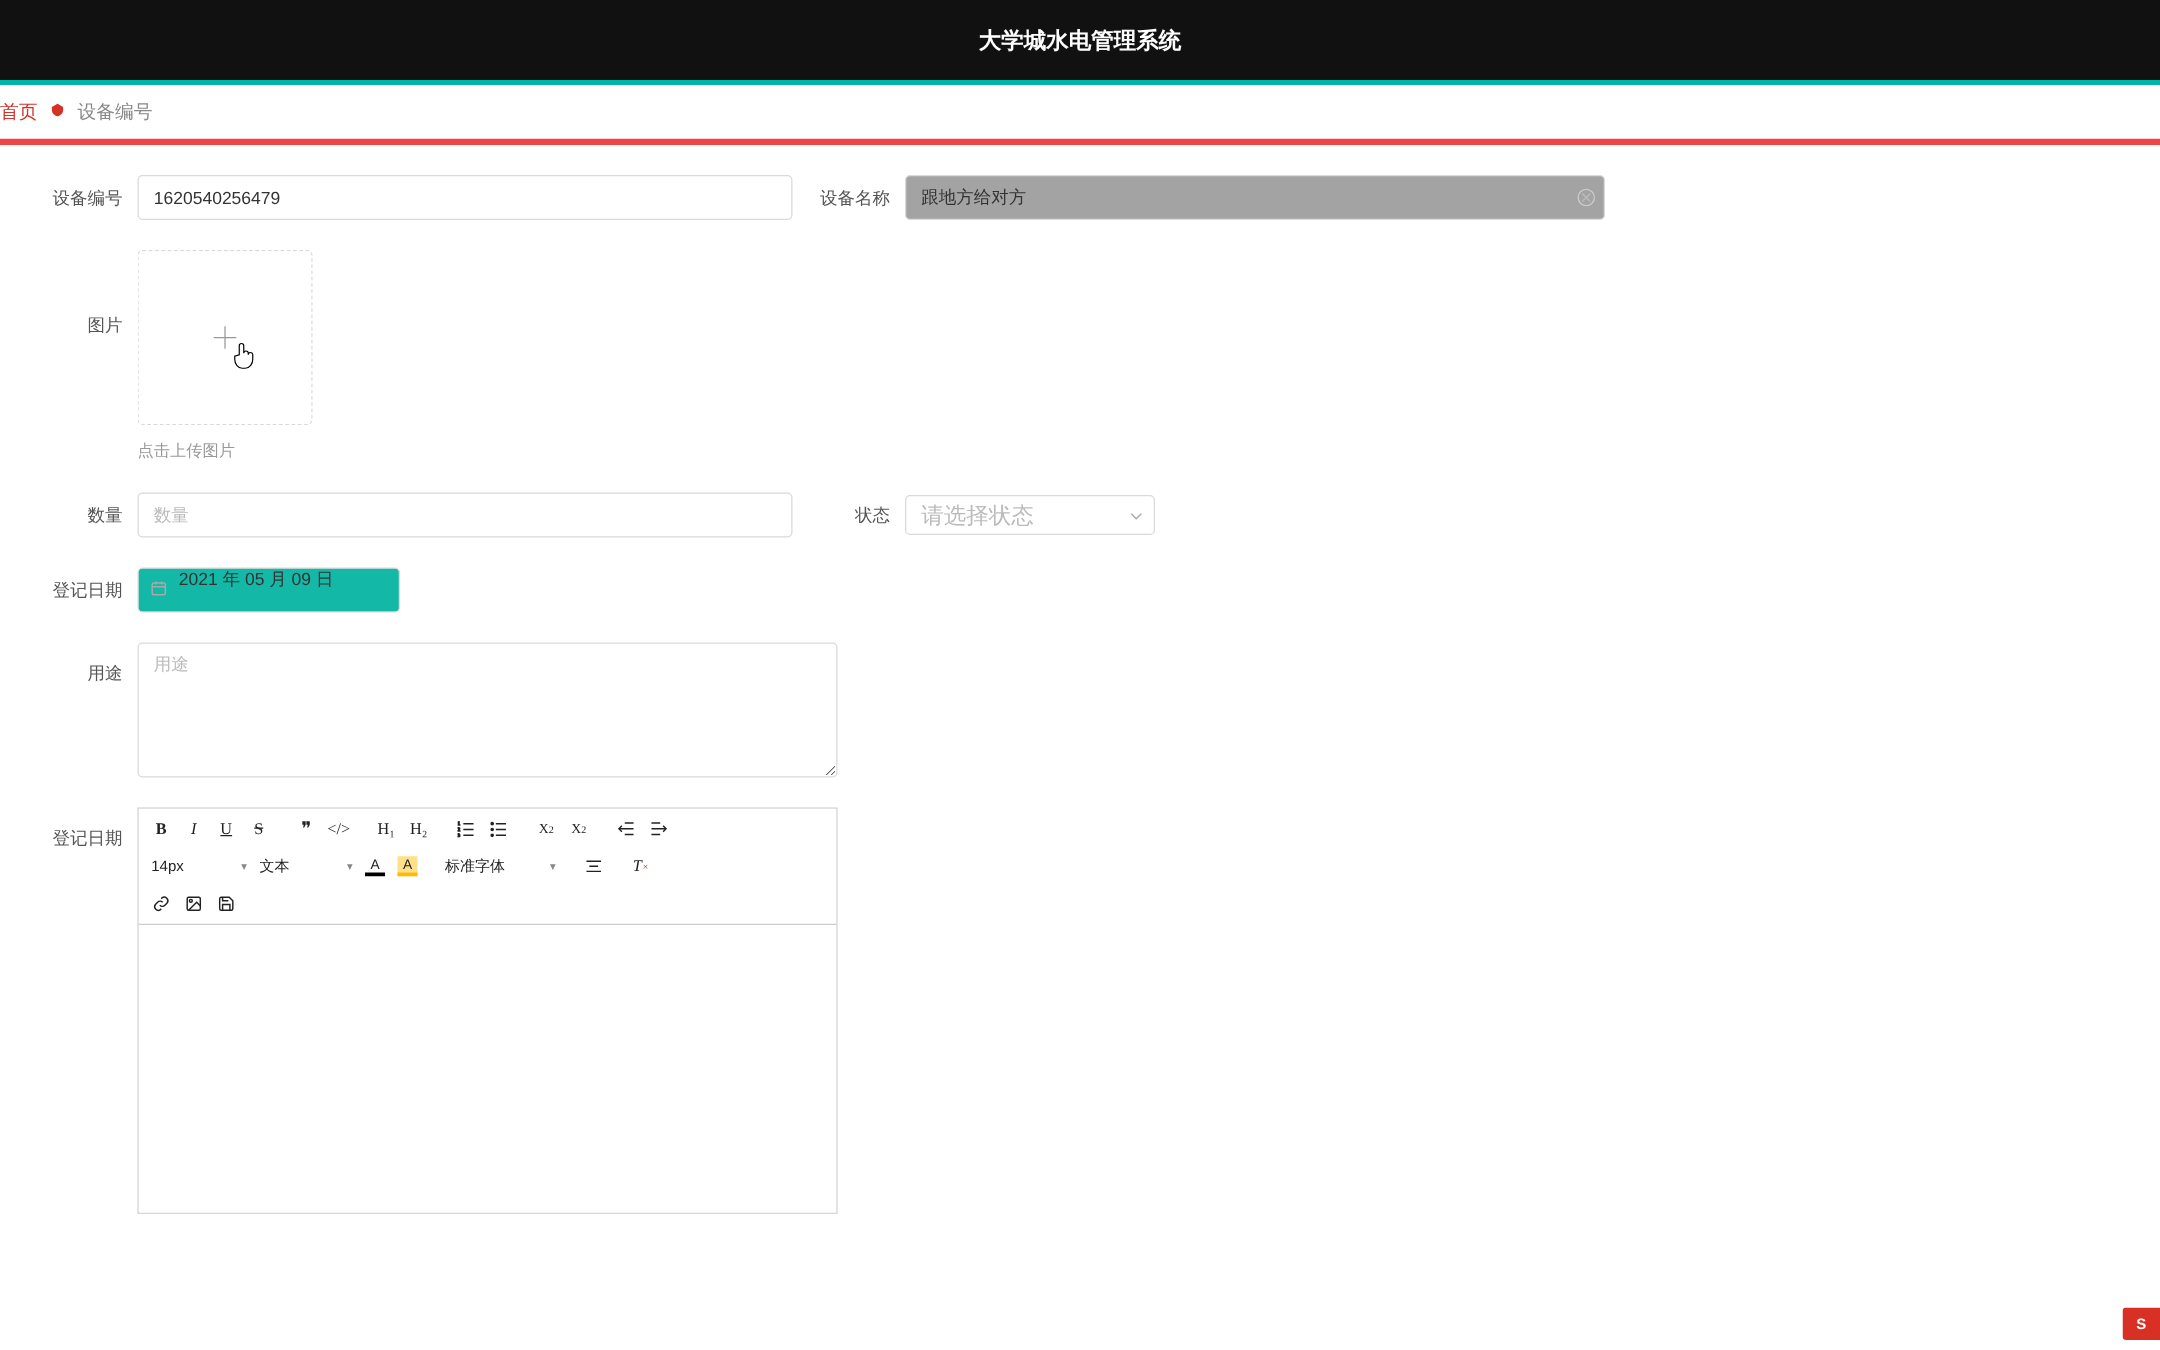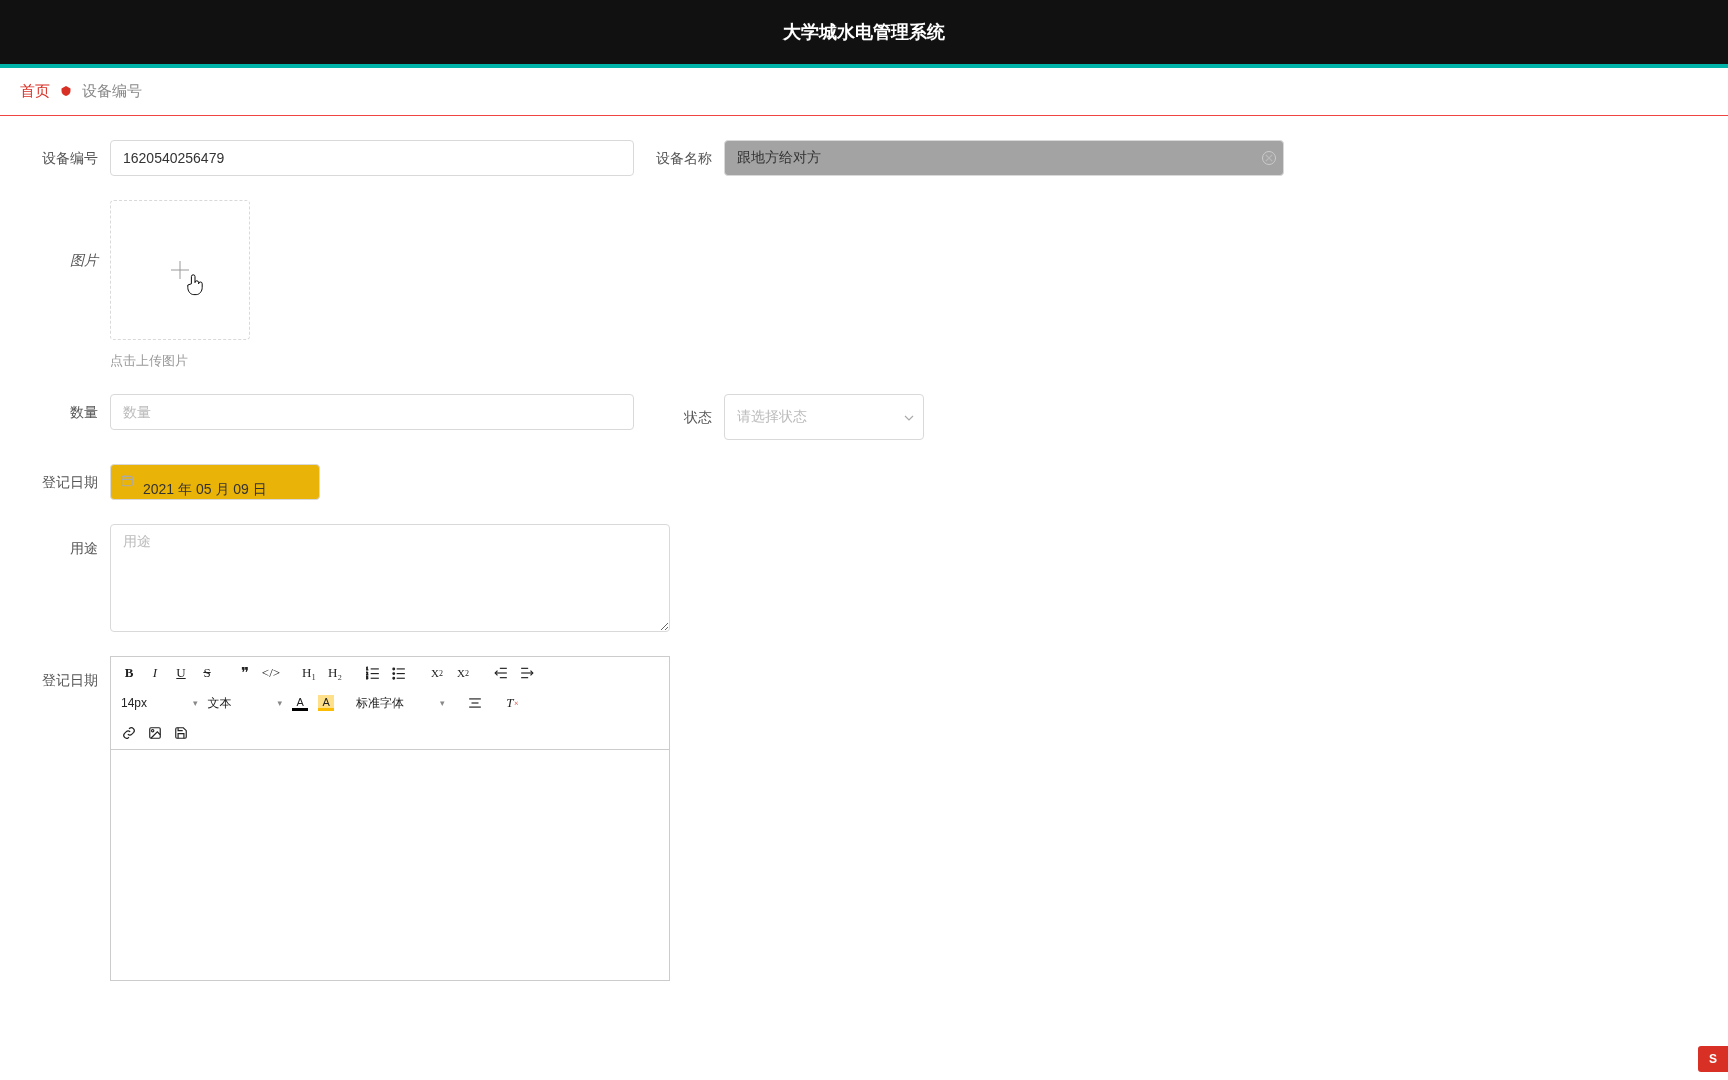--- a/index.html
+++ b/index.html
@@ -1,21 +1,21 @@
 <!DOCTYPE html>
 <html><head>
 <meta charset="utf-8">
 <style>
 * { margin: 0; padding: 0; box-sizing: border-box; }
 body { font-family: "PingFang SC", "Microsoft YaHei", Arial, sans-serif; font-size: 14px; color: #333; background: #fff; }
 
 .header { background: #111; color: #fff; height: 64px; display: flex; align-items: center; justify-content: center; font-size: 18px; font-weight: bold; }
 .teal-strip { height: 4px; background: #00b4aa; }
 
-.breadcrumb { height: 48px; display: flex; align-items: center; padding-left: 20px; border-bottom: 1px solid #ef4444; gap: 10px; font-size: 15px; }
+.breadcrumb { height: 48px; display: flex; align-items: center; border-bottom: 5px solid #ef4444; gap: 10px; font-size: 15px; }
 .breadcrumb-home { color: #d93025; cursor: pointer; }
 .breadcrumb-sep { color: #d93025; }
 .breadcrumb-current { color: #888; }
 
 .form-wrap { padding: 24px 20px; }
 .form-row { display: flex; margin-bottom: 24px; align-items: flex-start; }
 .form-item { display: flex; align-items: center; }
 .form-item.top { align-items: flex-start; }
 .form-label { width: 90px; text-align: right; padding-right: 12px; color: #555; font-size: 14px; flex: none; line-height: 36px; }
 
@@ -25,25 +25,25 @@
 
 .name-wrap { position: relative; display: inline-block; }
 .name-input { height: 36px; width: 560px; border: 1px solid #d9d9d9; border-radius: 4px; padding: 0 28px 0 12px; font-size: 14px; outline: none; color: #333; background: #a3a3a3; }
 .clear-icon { position: absolute; right: 8px; top: 50%; transform: translateY(-50%); color: #bbb; font-size: 12px; cursor: pointer; border: 1px solid #ccc; border-radius: 50%; width: 14px; height: 14px; display: flex; align-items: center; justify-content: center; line-height: 1; }
 
 .upload-box { width: 140px; height: 140px; border: 1px dashed #d9d9d9; border-radius: 4px; display: flex; align-items: center; justify-content: center; cursor: pointer; font-size: 28px; color: #999; }
 .upload-box svg { width: 24px; height: 24px; stroke: #999; }
 .upload-hint { color: #999; font-size: 13px; margin-top: 12px; }
 
 .select-wrap { position: relative; display: inline-block; }
-.select-field { height: 46px; width: 200px; border: 1px solid #d9d9d9; border-radius: 4px; padding: 0 28px 0 12px; font-size: 14px; color: #bbb; background: #fff; display: flex; align-items: center; cursor: pointer; }
+.select-field { height: 32px; width: 200px; border: 1px solid #d9d9d9; border-radius: 4px; padding: 0 28px 0 12px; font-size: 18px; color: #bbb; background: #fff; display: flex; align-items: center; cursor: pointer; }
 .select-arrow { position: absolute; right: 10px; top: 50%; transform: translateY(-50%); color: #aaa; font-size: 12px; pointer-events: none; }
 
 .date-wrap { position: relative; display: inline-block; }
-.date-field { height: 36px; width: 210px; border: 1px solid #d9d9d9; border-radius: 4px; padding: 0 12px 0 32px; font-size: 14px; color: #333; background: #eab308; display: flex; align-items: flex-end; cursor: pointer; }
+.date-field { height: 36px; width: 210px; border: 1px solid #d9d9d9; border-radius: 4px; padding: 0 12px 0 32px; font-size: 14px; color: #333; background: #14b8a6; display: flex; align-items: flex-start; cursor: pointer; }
 .date-icon { position: absolute; left: 10px; top: 50%; transform: translateY(-50%); color: #aaa; }
 
 .textarea { width: 560px; height: 108px; border: 1px solid #d9d9d9; border-radius: 4px; padding: 8px 12px; font-size: 14px; outline: none; color: #333; resize: both; font-family: inherit; }
 .textarea::placeholder { color: #bbb; }
 
 .editor { width: 560px; border: 1px solid #ccc; }
 .toolbar { background: #fff; border-bottom: 1px solid #ccc; padding: 4px 6px; display: flex; flex-wrap: wrap; gap: 2px; align-items: center; }
 .tb-btn { width: 24px; height: 24px; display: inline-flex; align-items: center; justify-content: center; cursor: pointer; font-size: 13px; color: #222; font-family: Georgia, serif; }
 .tb-gap { width: 10px; }
 .tb-select { font-size: 12px; color: #222; padding: 2px 4px; cursor: pointer; display: inline-flex; align-items: center; gap: 8px; }
@@ -99,21 +99,21 @@
               <line x1="1" y1="1" x2="9" y2="9" stroke="#bbb" stroke-width="1.5"></line>
               <line x1="9" y1="1" x2="1" y2="9" stroke="#bbb" stroke-width="1.5"></line>
             </svg>
         </span>
       </div>
     </div>
   </div>
 
   <div class="form-row">
     <div class="form-item top">
-      <label class="form-label" style="line-height:140px; position:relative; top:-10px;font-style:italic;">图片</label>
+      <label class="form-label" style="line-height:140px; position:relative; top:-10px;">图片</label>
       <div>
         <div class="upload-box cursor-pointer">
           <svg viewBox="0 0 24 24" fill="none" stroke-width="1">
               <line x1="12" y1="3" x2="12" y2="21"></line>
               <line x1="3" y1="12" x2="21" y2="12"></line>
             </svg>
           <svg class="cursor-img" style="left:72px; top:72px;" width="16" height="20" viewBox="0 0 16 20">
               <path d="M5 9 V3 a1.5 1.5 0 0 1 3 0 V8 a1.5 1.5 0 0 1 3 0 V9 a1.5 1.5 0 0 1 3 0 v3 c0 3 -2 6 -5 6 h-2 c-3 0 -5 -3 -5 -6 v-2 l3 -1 Z" fill="#fff" stroke="#000" stroke-width="0.8"></path>
             </svg>
         </div>

